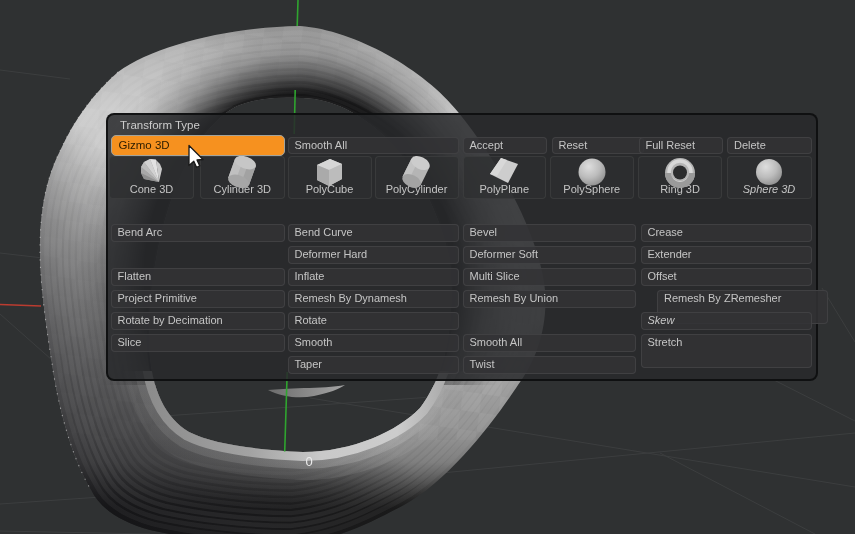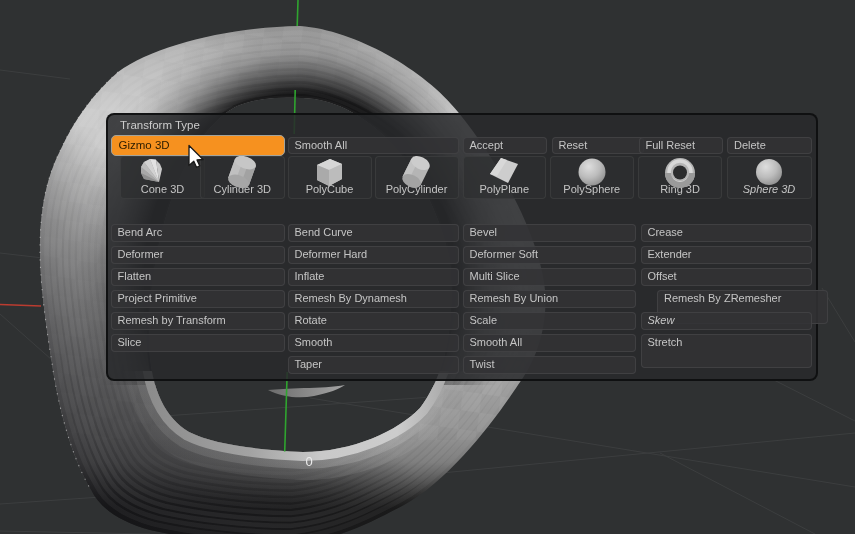--- a/index.html
+++ b/index.html
@@ -192,21 +192,21 @@
 
 <div id="panel">
   <div id="title">Transform Type</div>
   <div id="gizmo">Gizmo 3D</div>
   <div class="btn" style="left:179.5px;top:22px;width:171px;height:17px;">Smooth All</div>
   <div class="btn" style="left:354.5px;top:22px;width:84.5px;height:17px;">Accept</div>
   <div class="btn" style="left:443.5px;top:22px;width:92px;height:17px;">Reset</div>
   <div class="btn" style="left:530.5px;top:22px;width:84.5px;height:17px;">Full Reset</div>
   <div class="btn" style="left:619px;top:22px;width:84.5px;height:17px;">Delete</div>
 
-  <div class="cell" style="left:12px;top:41px;width:85px;height:43px;">
+  <div class="cell" style="left:1px;top:41px;width:85px;height:43px;">
       <div class="lbl">Cone 3D</div>
     </div>
   <div class="cell" style="left:91.5px;top:41px;width:85.5px;height:43px;">
       <div class="lbl">Cylinder 3D</div>
     </div>
   <div class="cell" style="left:179.5px;top:41px;width:84px;height:43px;">
       <div class="lbl">PolyCube</div>
     </div>
   <div class="cell" style="left:266.5px;top:41px;width:84px;height:43px;">
       <div class="lbl">PolyCylinder</div>
@@ -280,38 +280,36 @@
     </g>
 
     <circle cx="661" cy="16" r="13" fill="url(#ball)"></circle>
   </svg>
 
   <div class="btn" style="left:2.5px;top:109px;width:174px;height:18px;">Bend Arc</div>
   <div class="btn" style="left:179.5px;top:109px;width:171px;height:18px;">Bend Curve</div>
   <div class="btn" style="left:354.5px;top:109px;width:173.5px;height:18px;">Bevel</div>
   <div class="btn" style="left:532.5px;top:109px;width:171px;height:18px;">Crease</div>
 
-  <div class="btn" style="left:2.5px;top:131px;width:174px;height:18px;">Deformer</div>
   <div class="btn" style="left:179.5px;top:131px;width:171px;height:18px;">Deformer Hard</div>
   <div class="btn" style="left:354.5px;top:131px;width:173.5px;height:18px;">Deformer Soft</div>
   <div class="btn" style="left:532.5px;top:131px;width:171px;height:18px;">Extender</div>
 
   <div class="btn" style="left:2.5px;top:153px;width:174px;height:18px;">Flatten</div>
   <div class="btn" style="left:179.5px;top:153px;width:171px;height:18px;">Inflate</div>
   <div class="btn" style="left:354.5px;top:153px;width:173.5px;height:18px;">Multi Slice</div>
   <div class="btn" style="left:532.5px;top:153px;width:171px;height:18px;">Offset</div>
 
   <div class="btn" style="left:2.5px;top:175px;width:174px;height:18px;">Project Primitive</div>
   <div class="btn" style="left:179.5px;top:175px;width:171px;height:18px;">Remesh By Dynamesh</div>
   <div class="btn" style="left:354.5px;top:175px;width:173.5px;height:18px;">Remesh By Union</div>
   <div class="btn" style="left:549px;top:175px;width:171px;height:34px;">Remesh By ZRemesher</div>
 
-  <div class="btn" style="left:2.5px;top:197px;width:174px;height:18px;">Remesh by Transform</div>
+  <div class="btn" style="left:2.5px;top:197px;width:174px;height:18px;">Rotate by Decimation</div>
   <div class="btn" style="left:179.5px;top:197px;width:171px;height:18px;">Rotate</div>
-  <div class="btn" style="left:354.5px;top:197px;width:173.5px;height:18px;">Scale</div>
   <div class="btn" style="left:532.5px;top:197px;width:171px;height:18px;font-style:italic;">Skew</div>
 
   <div class="btn" style="left:2.5px;top:219px;width:174px;height:18px;">Slice</div>
   <div class="btn" style="left:179.5px;top:219px;width:171px;height:18px;">Smooth</div>
   <div class="btn" style="left:354.5px;top:219px;width:173.5px;height:18px;">Smooth All</div>
   <div class="btn" style="left:532.5px;top:219px;width:171px;height:34px;">Stretch</div>
 
   <div class="btn" style="left:179.5px;top:241px;width:171px;height:18px;">Taper</div>
   <div class="btn" style="left:354.5px;top:241px;width:173.5px;height:18px;">Twist</div>
 </div>

